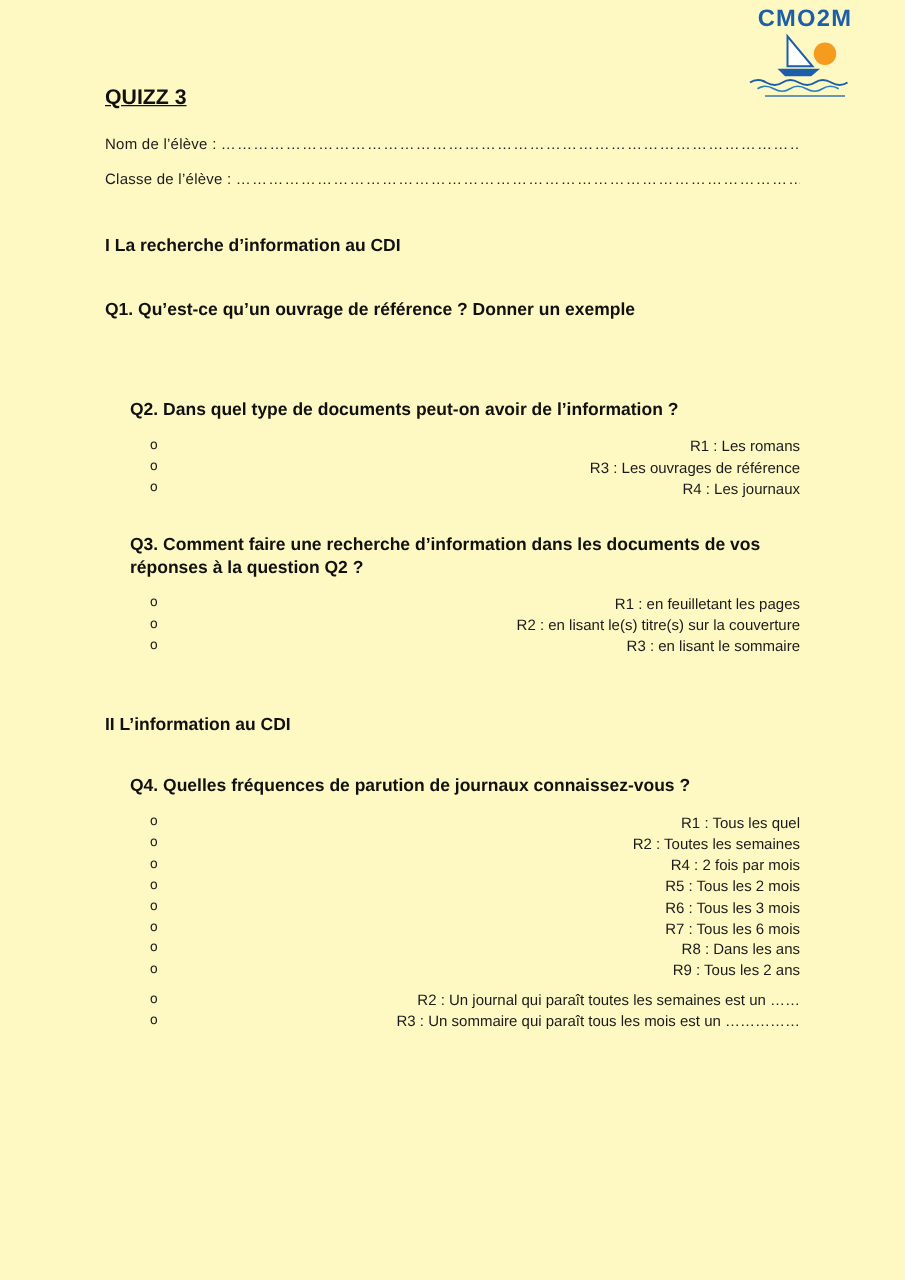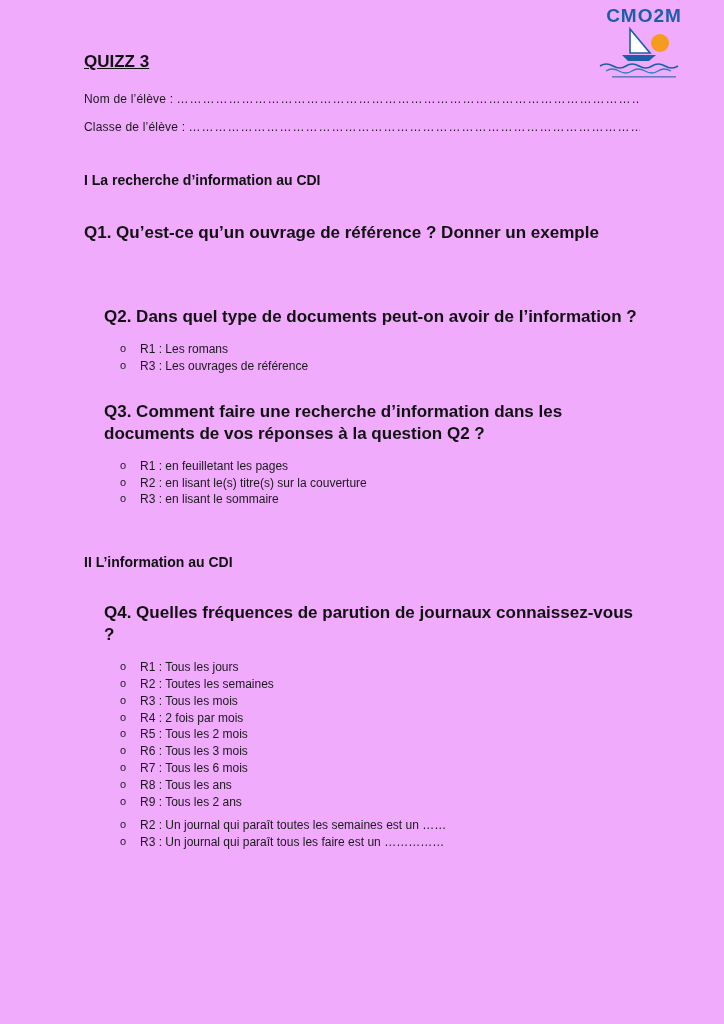--- a/index.html
+++ b/index.html
@@ -1,21 +1,21 @@
 <!DOCTYPE html>
 <html><head>
 <meta charset="utf-8">
 <style>
   html, body { margin: 0; padding: 0; background: #e8e8e8; }
   .page {
     position: relative;
     width: 724px;
     height: 1024px;
     margin: 0 auto;
-    background: #f0abfc;
+    background: #fef9c3;
     font-family: "Liberation Sans", sans-serif;
     color: #1a1a1a;
     overflow: hidden;
     box-sizing: border-box;
   }
 
   
   .logo {
     position: absolute;
     top: 6px;
@@ -28,21 +28,21 @@
     font-weight: bold;
     letter-spacing: 1px;
     color: #1c5fa8;
     line-height: 1;
     margin-bottom: 1px;
   }
   .logo-art { display: block; margin: 0 auto; }
 
   
   .content {
-    padding: 52px 84px 0 84px;
+    padding: 68px 84px 0 84px;
     box-sizing: border-box;
   }
   .quiz-title {
     font-size: 17px;
     font-weight: bold;
     text-decoration: underline;
     margin: 0 0 20px 0;
     color: #111;
   }
   .field-line {
@@ -58,21 +58,21 @@
   .section-title {
     font-size: 14px;
     font-weight: bold;
     color: #111;
     margin: 38px 0 34px 0;
     line-height: 1.15;
   }
   .section-title.second { margin-top: 46px; margin-bottom: 32px; }
 
   .question {
-    font-size: 17px;
+    font-size: 14px;
     font-weight: bold;
     color: #111;
     margin: 0 0 14px 0;
     line-height: 1.3;
   }
   .q1 { margin-bottom: 62px; }
   .q-indent { margin-left: 20px; }
   .q5 { margin-bottom: 8px; }
 
   ul.options {
@@ -80,20 +80,21 @@
     margin: 0 0 26px 10px;
     padding: 0 0 0 46px;
     font-size: 12px;
   }
   ul.options.tight { margin-bottom: 8px; }
   ul.options.last { margin-bottom: 0; }
   ul.options li {
     position: relative;
     line-height: 1.28;
     margin-bottom: 1.5px;
+    text-align: right;
   }
   ul.options li::before {
     content: "o";
     position: absolute;
     left: -20px;
     top: -1px;
     font-size: 11px;
     color: #1a1a1a;
   }
 </style>
@@ -128,43 +129,43 @@
     </p>
 
     <h2 class="section-title">I La recherche d’information au CDI</h2>
 
     <p class="question q1">Q1. Qu’est-ce qu’un ouvrage de référence ? Donner un exemple</p>
 
     <p class="question q-indent">Q2. Dans quel type de documents peut-on avoir de l’information ?</p>
     <ul class="options">
       <li>R1 : Les romans</li>
       <li>R3 : Les ouvrages de référence</li>
+      <li>R4 : Les journaux</li>
     </ul>
 
     <p class="question q-indent">Q3. Comment faire une recherche d’information dans les documents de vos réponses à la question Q2 ?</p>
     <ul class="options last">
       <li>R1 : en feuilletant les pages</li>
       <li>R2 : en lisant le(s) titre(s) sur la couverture</li>
       <li>R3 : en lisant le sommaire</li>
     </ul>
 
     <h2 class="section-title second">II L’information au CDI</h2>
 
     <p class="question q-indent">Q4. Quelles fréquences de parution de journaux connaissez-vous ?</p>
     <ul class="options tight">
-      <li>R1 : Tous les jours</li>
+      <li>R1 : Tous les quel</li>
       <li>R2 : Toutes les semaines</li>
-      <li>R3 : Tous les mois</li>
       <li>R4 : 2 fois par mois</li>
       <li>R5 : Tous les 2 mois</li>
       <li>R6 : Tous les 3 mois</li>
       <li>R7 : Tous les 6 mois</li>
-      <li>R8 : Tous les ans</li>
+      <li>R8 : Dans les ans</li>
       <li>R9 : Tous les 2 ans</li>
     </ul>
 
     <ul class="options last">
       <li>R2 : Un journal qui paraît toutes les semaines est un ……</li>
-      <li>R3 : Un journal qui paraît tous les faire est un ……………</li>
+      <li>R3 : Un sommaire qui paraît tous les mois est un ……………</li>
     </ul>
 
   </div>
 </div>
 
 </body></html>

